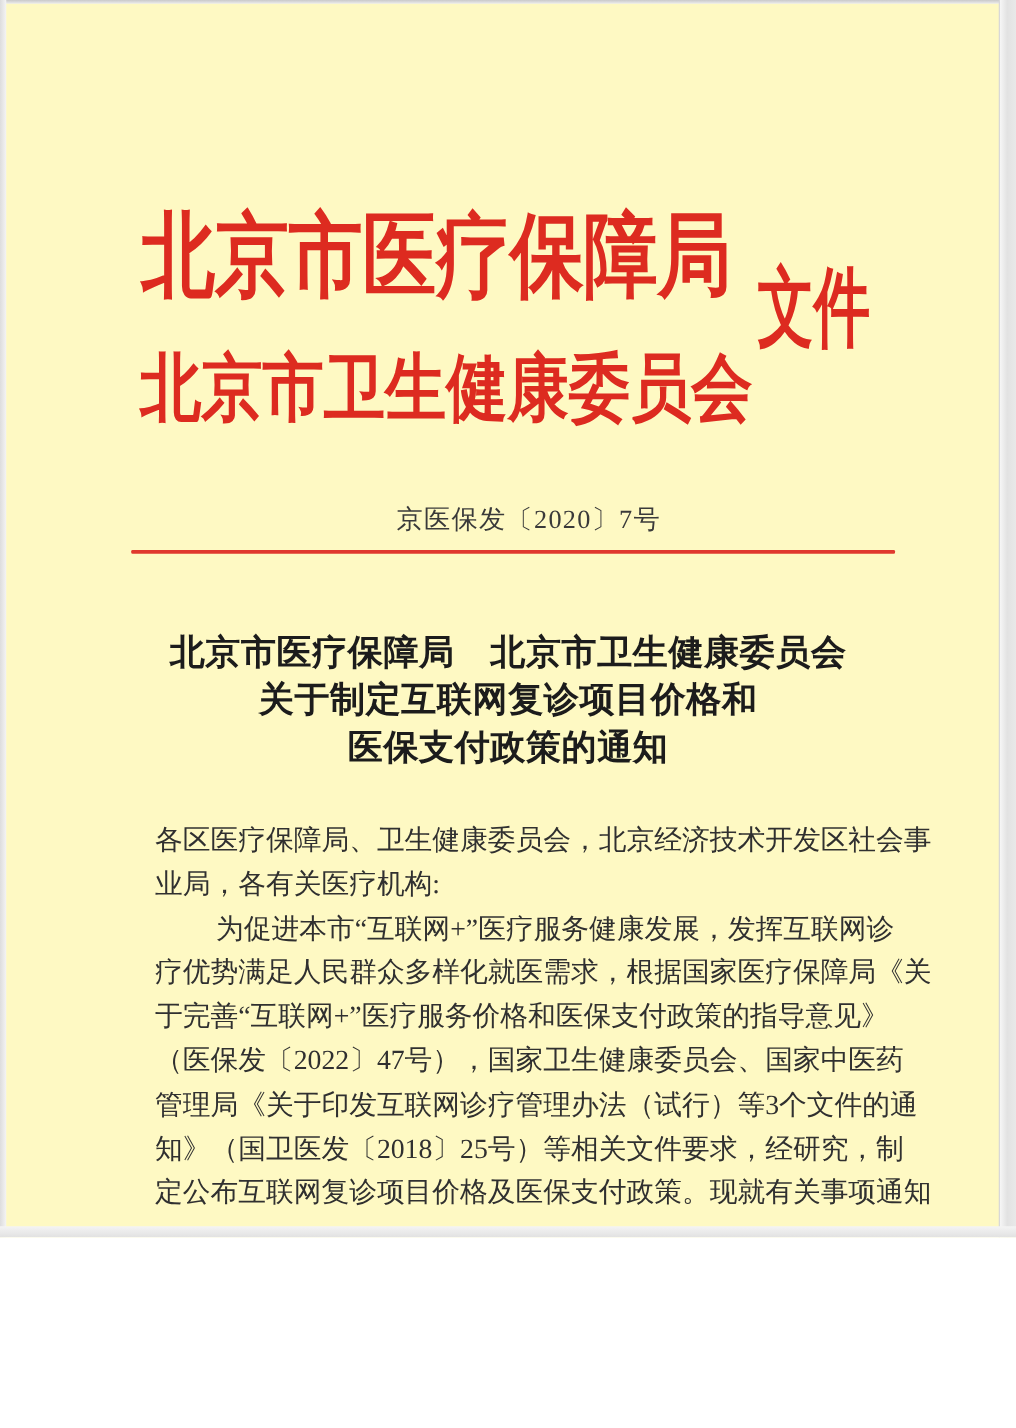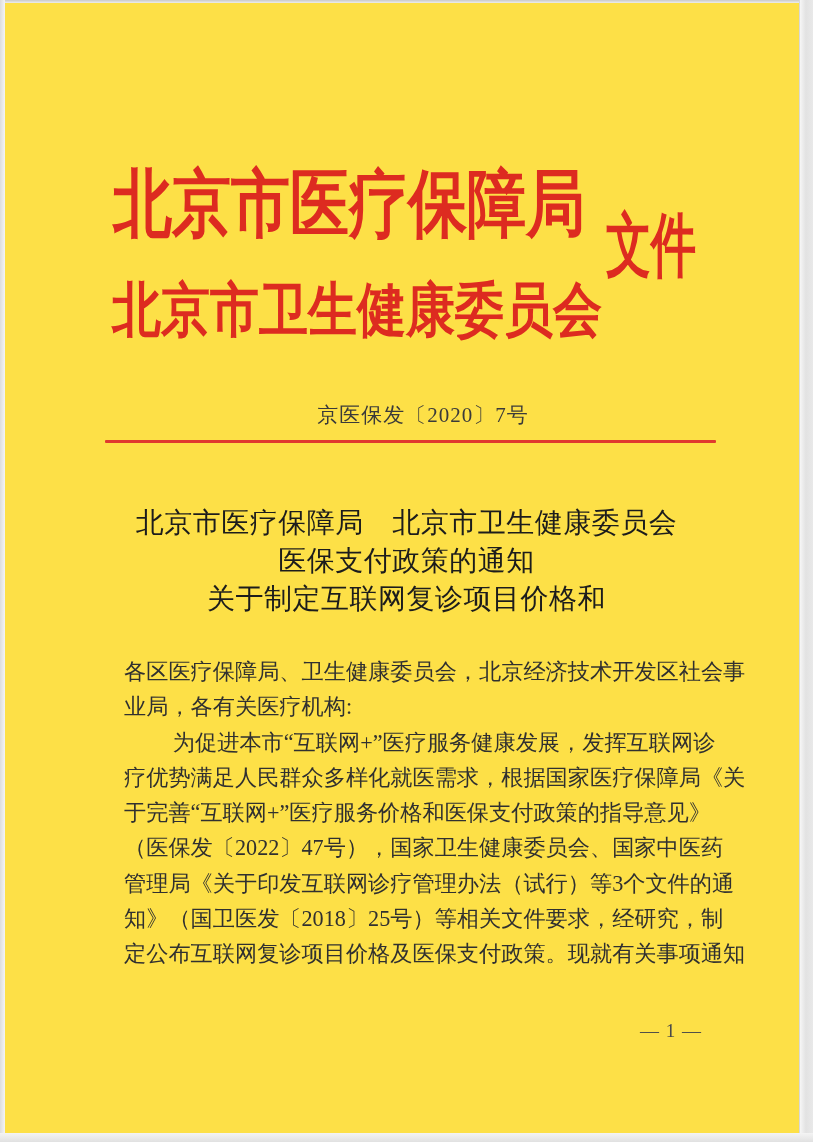--- a/index.html
+++ b/index.html
@@ -3,22 +3,22 @@
 <meta charset="utf-8">
 <style>
   html, body {
     margin: 0;
     padding: 0;
     background: #ffffff;
   }
   .page {
     position: relative;
     width: 813px;
-    height: 1142px;
-    background: #fde047;
+    height: 990px;
+    background: #fef9c3;
     overflow: hidden;
     font-family: "Liberation Serif", "DejaVu Serif", serif;
   }
   
   .edge-top {
     position: absolute; top: 0; left: 0; width: 100%; height: 3px;
     background: linear-gradient(#c9c9c9, #ededed);
   }
   .edge-left {
     position: absolute; top: 0; left: 0; width: 5px; height: 100%;
@@ -58,21 +58,21 @@
     color: #3a3a3a;
     padding-left: 33px;
   }
   .red-rule {
     position: absolute; left: 105px; top: 440px;
     width: 611px; height: 3px;
     background: #e0392e; border-radius: 1px;
   }
   .title {
     position: absolute; left: 0; right: 0; top: 504px;
-    text-align: center; font-size: 28px; font-weight: normal;
+    text-align: center; font-size: 28px; font-weight: bold;
     line-height: 38px; color: #1c1c1c; letter-spacing: 0.5px;
   }
   .body-text {
     position: absolute; left: 124px; top: 654px; width: 625px;
     font-size: 22.2px; line-height: 35.3px; color: #303030;
   }
   .bline { white-space: nowrap; }
   .indent { text-indent: 2.2em; }
   .page-number {
     position: absolute; left: 640px; top: 1020px;
@@ -95,22 +95,22 @@
   <div class="red-org-2">北京市卫生健康委员会</div>
 
   <div class="red-doc-label">文件</div>
 
   <div class="doc-number">京医保发〔2020〕7号</div>
 
   <div class="red-rule"></div>
 
   <div class="title">
     <div>北京市医疗保障局　北京市卫生健康委员会</div>
+    <div>关于制定互联网复诊项目价格和</div>
     <div>医保支付政策的通知</div>
-    <div>关于制定互联网复诊项目价格和</div>
   </div>
 
   <div class="body-text">
     <div class="bline">各区医疗保障局、卫生健康委员会，北京经济技术开发区社会事</div>
     <div class="bline">业局，各有关医疗机构:</div>
     <div class="bline indent">为促进本市“互联网+”医疗服务健康发展，发挥互联网诊</div>
     <div class="bline">疗优势满足人民群众多样化就医需求，根据国家医疗保障局《关</div>
     <div class="bline">于完善“互联网+”医疗服务价格和医保支付政策的指导意见》</div>
     <div class="bline">（医保发〔2022〕47号），国家卫生健康委员会、国家中医药</div>
     <div class="bline">管理局《关于印发互联网诊疗管理办法（试行）等3个文件的通</div>

